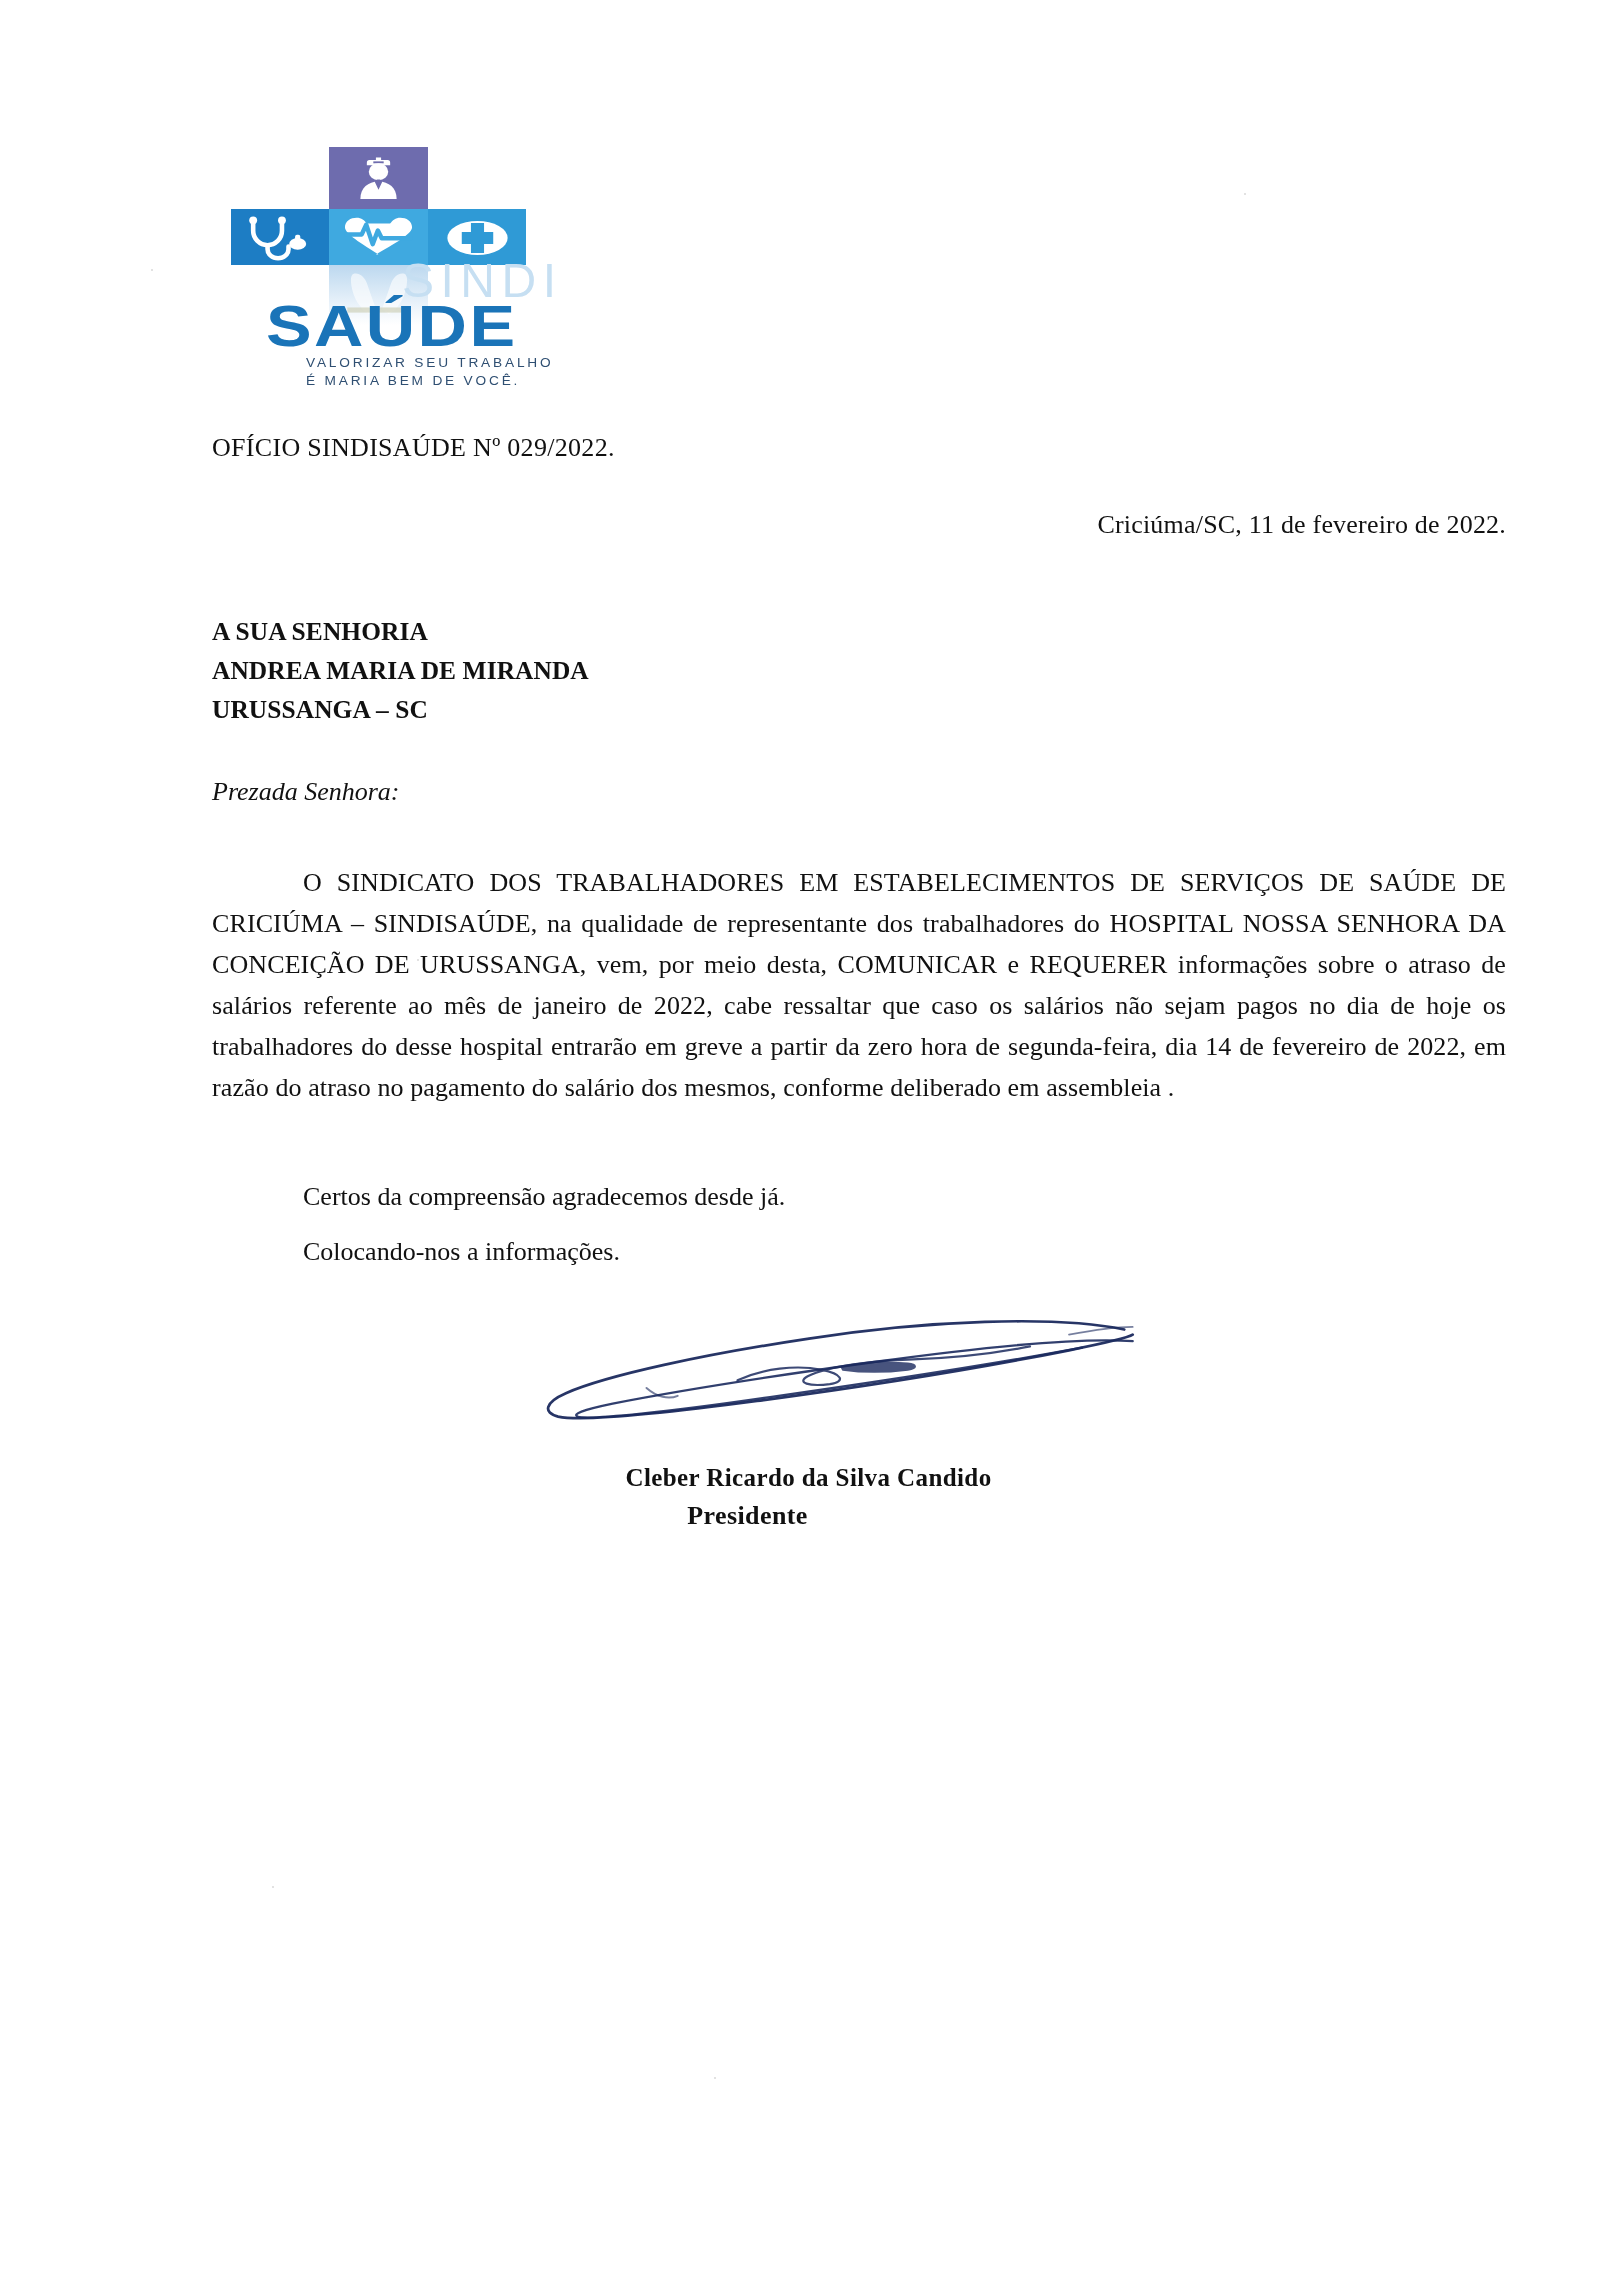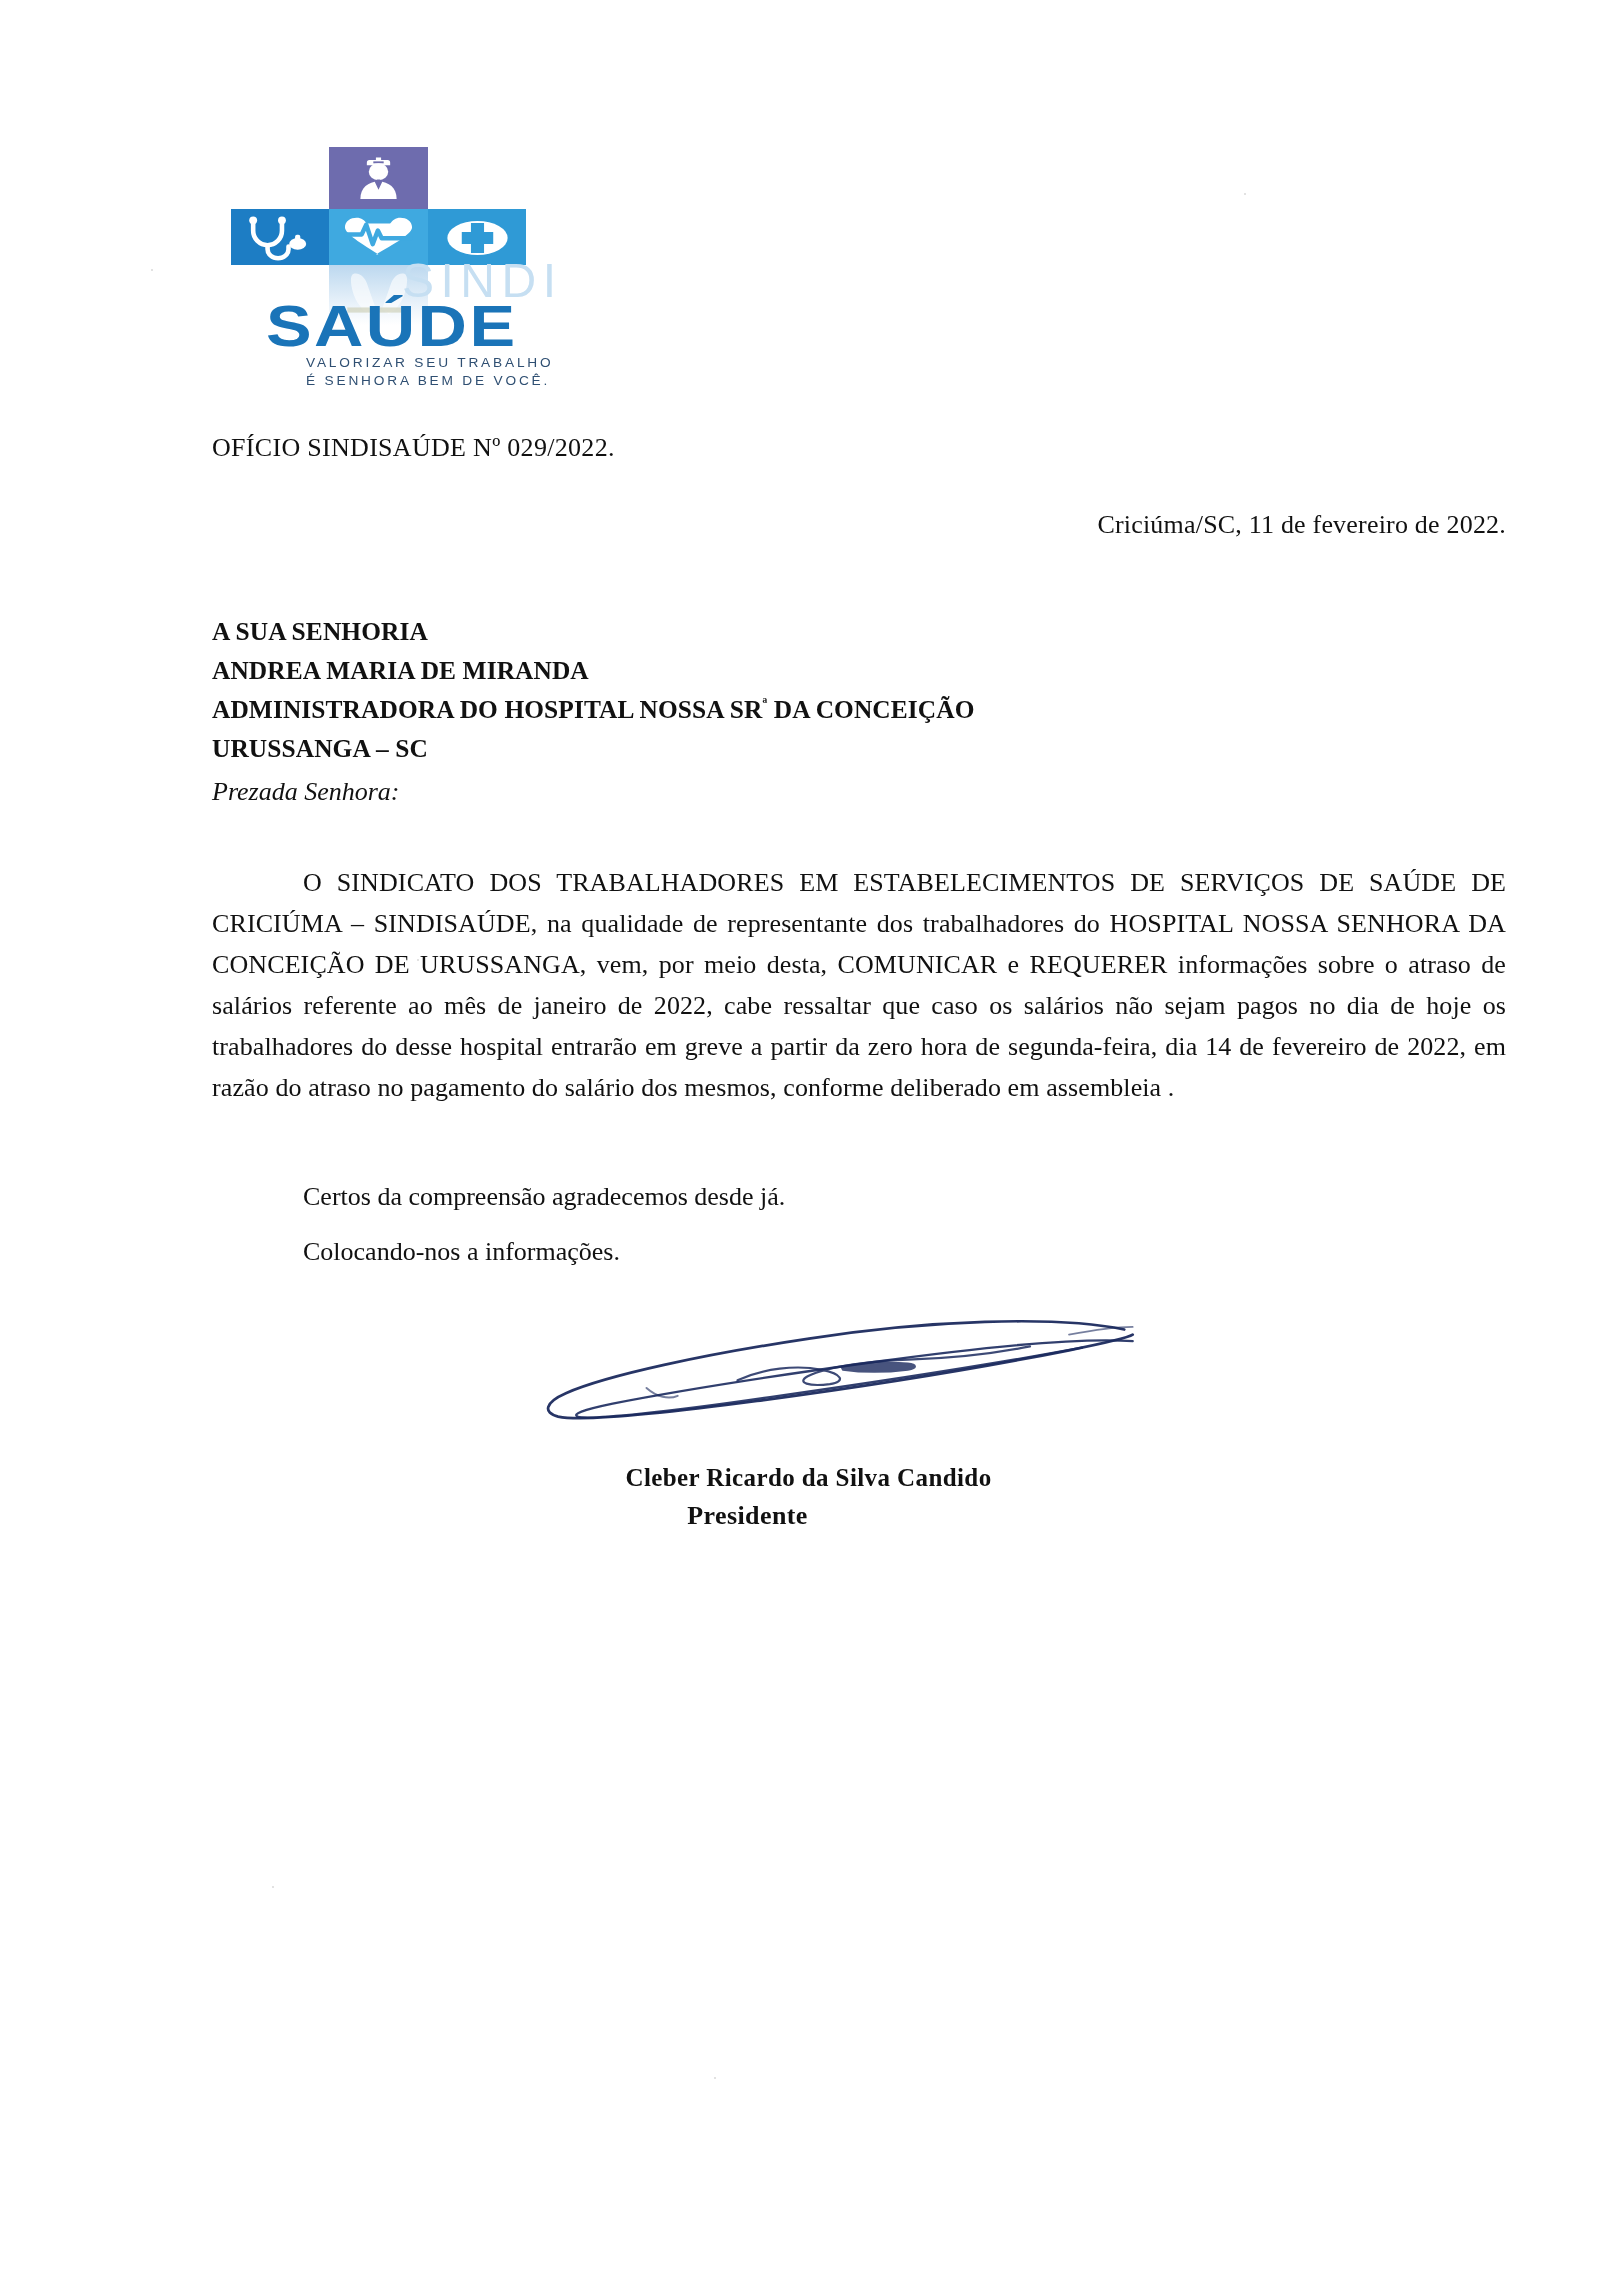--- a/index.html
+++ b/index.html
@@ -283,34 +283,33 @@
         <rect x="2" y="56" width="98" height="8" fill="#bfbf9a" opacity=".75"></rect>
       </svg>
     </div>
 
     <div class="logo-sindi">SINDI</div>
 
     <div class="logo-saude">SAÚDE</div>
 
     <div class="logo-tagline">
       <span>VALORIZAR SEU TRABALHO</span>
-      <span>É SENHORA BEM DE VOCÊ.</span>
+      <span>É MARIA BEM DE VOCÊ.</span>
     </div>
   </div>
 
   <div class="doc-text">
 
     <div class="line-oficio">OFÍCIO SINDISAÚDE Nº 029/2022.</div>
 
     <div class="line-date">Criciúma/SC, 11 de fevereiro de 2022.</div>
 
     <div class="addressee">
       <div>A SUA SENHORIA</div>
       <div>ANDREA MARIA DE MIRANDA</div>
-      <div><span>ADMINISTRADORA DO HOSPITAL NOSSA SR</span><sup>ª</sup><span> DA CONCEIÇÃO</span></div>
       <div>URUSSANGA – SC</div>
     </div>
 
     <div class="greeting">Prezada Senhora:</div>
 
     <div class="body-para">O SINDICATO DOS TRABALHADORES EM ESTABELECIMENTOS DE SERVIÇOS DE SAÚDE DE CRICIÚMA – SINDISAÚDE, na qualidade de representante dos trabalhadores do HOSPITAL NOSSA SENHORA DA CONCEIÇÃO DE URUSSANGA, vem, por meio desta, COMUNICAR e REQUERER informações sobre o atraso de salários referente ao mês de janeiro de 2022, cabe ressaltar que caso os salários não sejam pagos no dia de hoje os trabalhadores do desse hospital entrarão em greve a partir da zero hora de segunda-feira, dia 14 de fevereiro de 2022, em razão do atraso no pagamento do salário dos mesmos, conforme deliberado em assembleia .</div>
 
     <div class="closing-1">Certos da compreensão agradecemos desde já.</div>
 
     <div class="closing-2">Colocando-nos a informações.</div>

